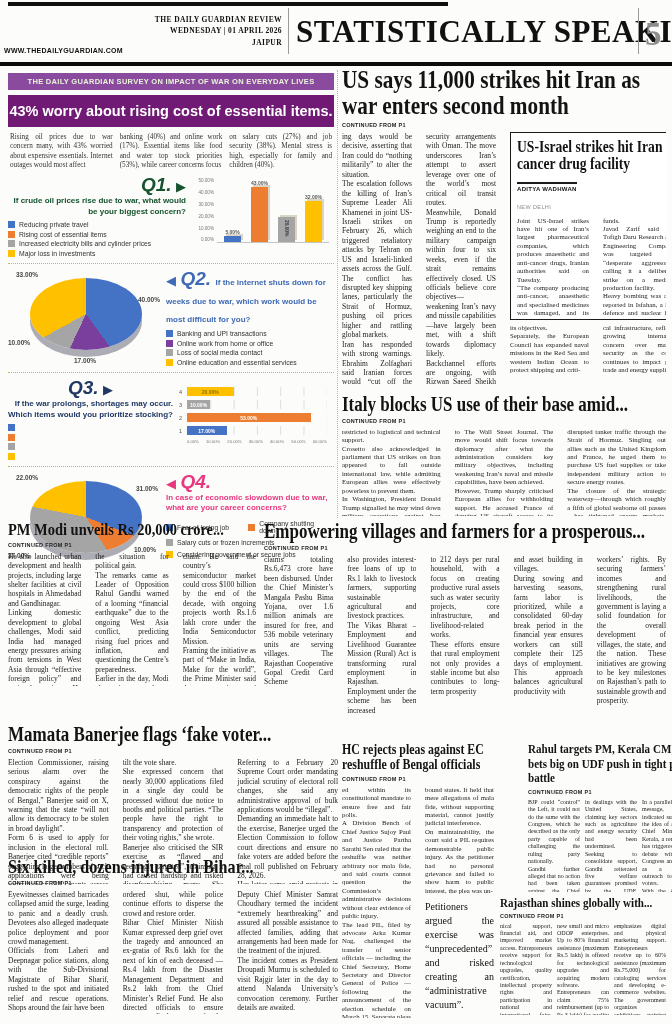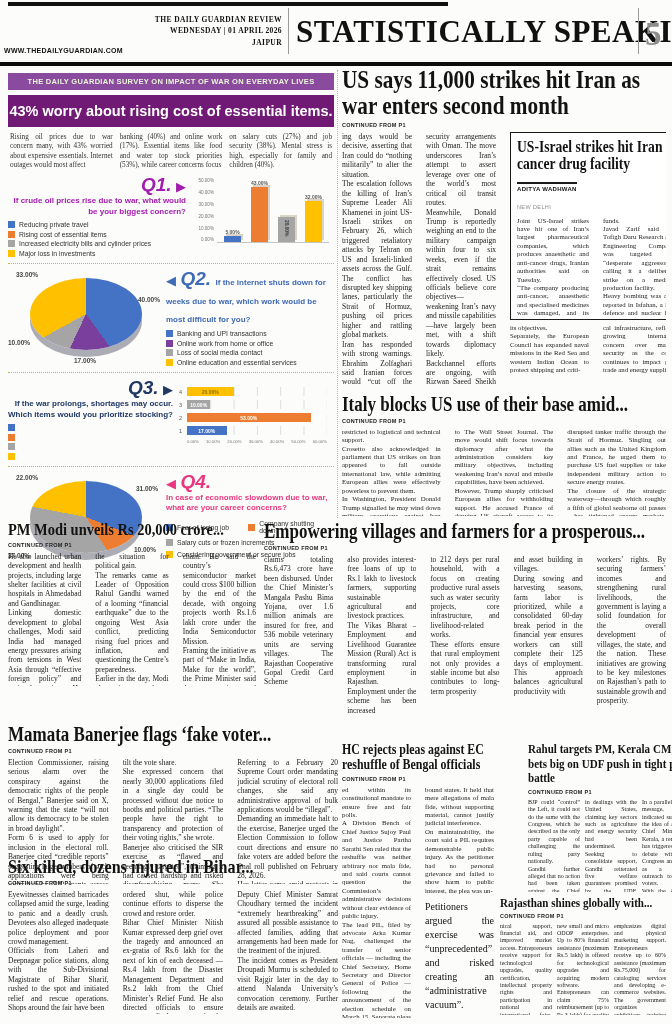--- a/index.html
+++ b/index.html
@@ -46,21 +46,21 @@
   .qnum{font:bold 19px "Liberation Sans",sans-serif;font-style:italic}
   .qarrow{font-size:13px;line-height:1}
   .qtext{font:bold 8px "Liberation Sans",sans-serif;line-height:1.3}
   .legend{margin-top:4px}
   .legend-item{display:flex;align-items:center;gap:4px;margin:2.5px 0}
   .legend-sw{width:7px;height:7px;flex:none}
   .legend-label{font:6.8px "Liberation Sans",sans-serif;color:#333}
   .legend.two{display:flex;flex-wrap:wrap}
   .legend.two .legend-item{width:49%;box-sizing:border-box}
   
-  .green{color:#a21caf}.blue{color:#3f6ab5}.navy{color:#1f3864}.pink{color:#e8377f}
+  .green{color:#14532d}.blue{color:#3f6ab5}.navy{color:#1f3864}.pink{color:#e8377f}
   
   .vbar-chart{display:flex;gap:3px;margin-top:4px}
   .vb-yaxis{display:flex;flex-direction:column;justify-content:space-between;height:64px;
             font:4.6px "Liberation Sans",sans-serif;color:#777;text-align:right;width:22px}
   .vb-plot{position:relative;width:112px;height:64px;border-bottom:1px solid #c5c5c5}
   .vb-bar{position:absolute;bottom:0;width:17px;box-shadow:2px -2px 0 rgba(120,90,40,.25)}
   .vb-val{position:absolute;top:-7px;left:50%;transform:translateX(-50%);
           font:bold 5px "Liberation Sans",sans-serif;color:#595959;white-space:nowrap}
   .vb-val.inside{top:3px;transform:translateX(-50%);writing-mode:vertical-rl;color:#3c3c3c;font-size:4.8px}
   
@@ -206,21 +206,21 @@
             <span class="legend-label">Online education and essential services</span>
           </div>
       </div>
     </div>
   </div>
 
   <div class="qsep"></div>
 
   <div class="qrow">
     <div style="width:166px">
-      <div style="text-align:right">
+      <div style="text-align:center">
         <span class="qnum navy">Q3.</span>
         <span class="qarrow navy">▶</span>
       </div>
       <div class="qtext navy" style="text-align:right">If the war prolongs, shortages may occur. Which items would you prioritize stocking?</div>
       <div class="legend">
         <div class="legend-item">
             <span class="legend-sw" style="background: rgb(68, 114, 196);"></span>
             <span class="legend-label"></span>
             <span class="legend-label"></span>
           </div>

